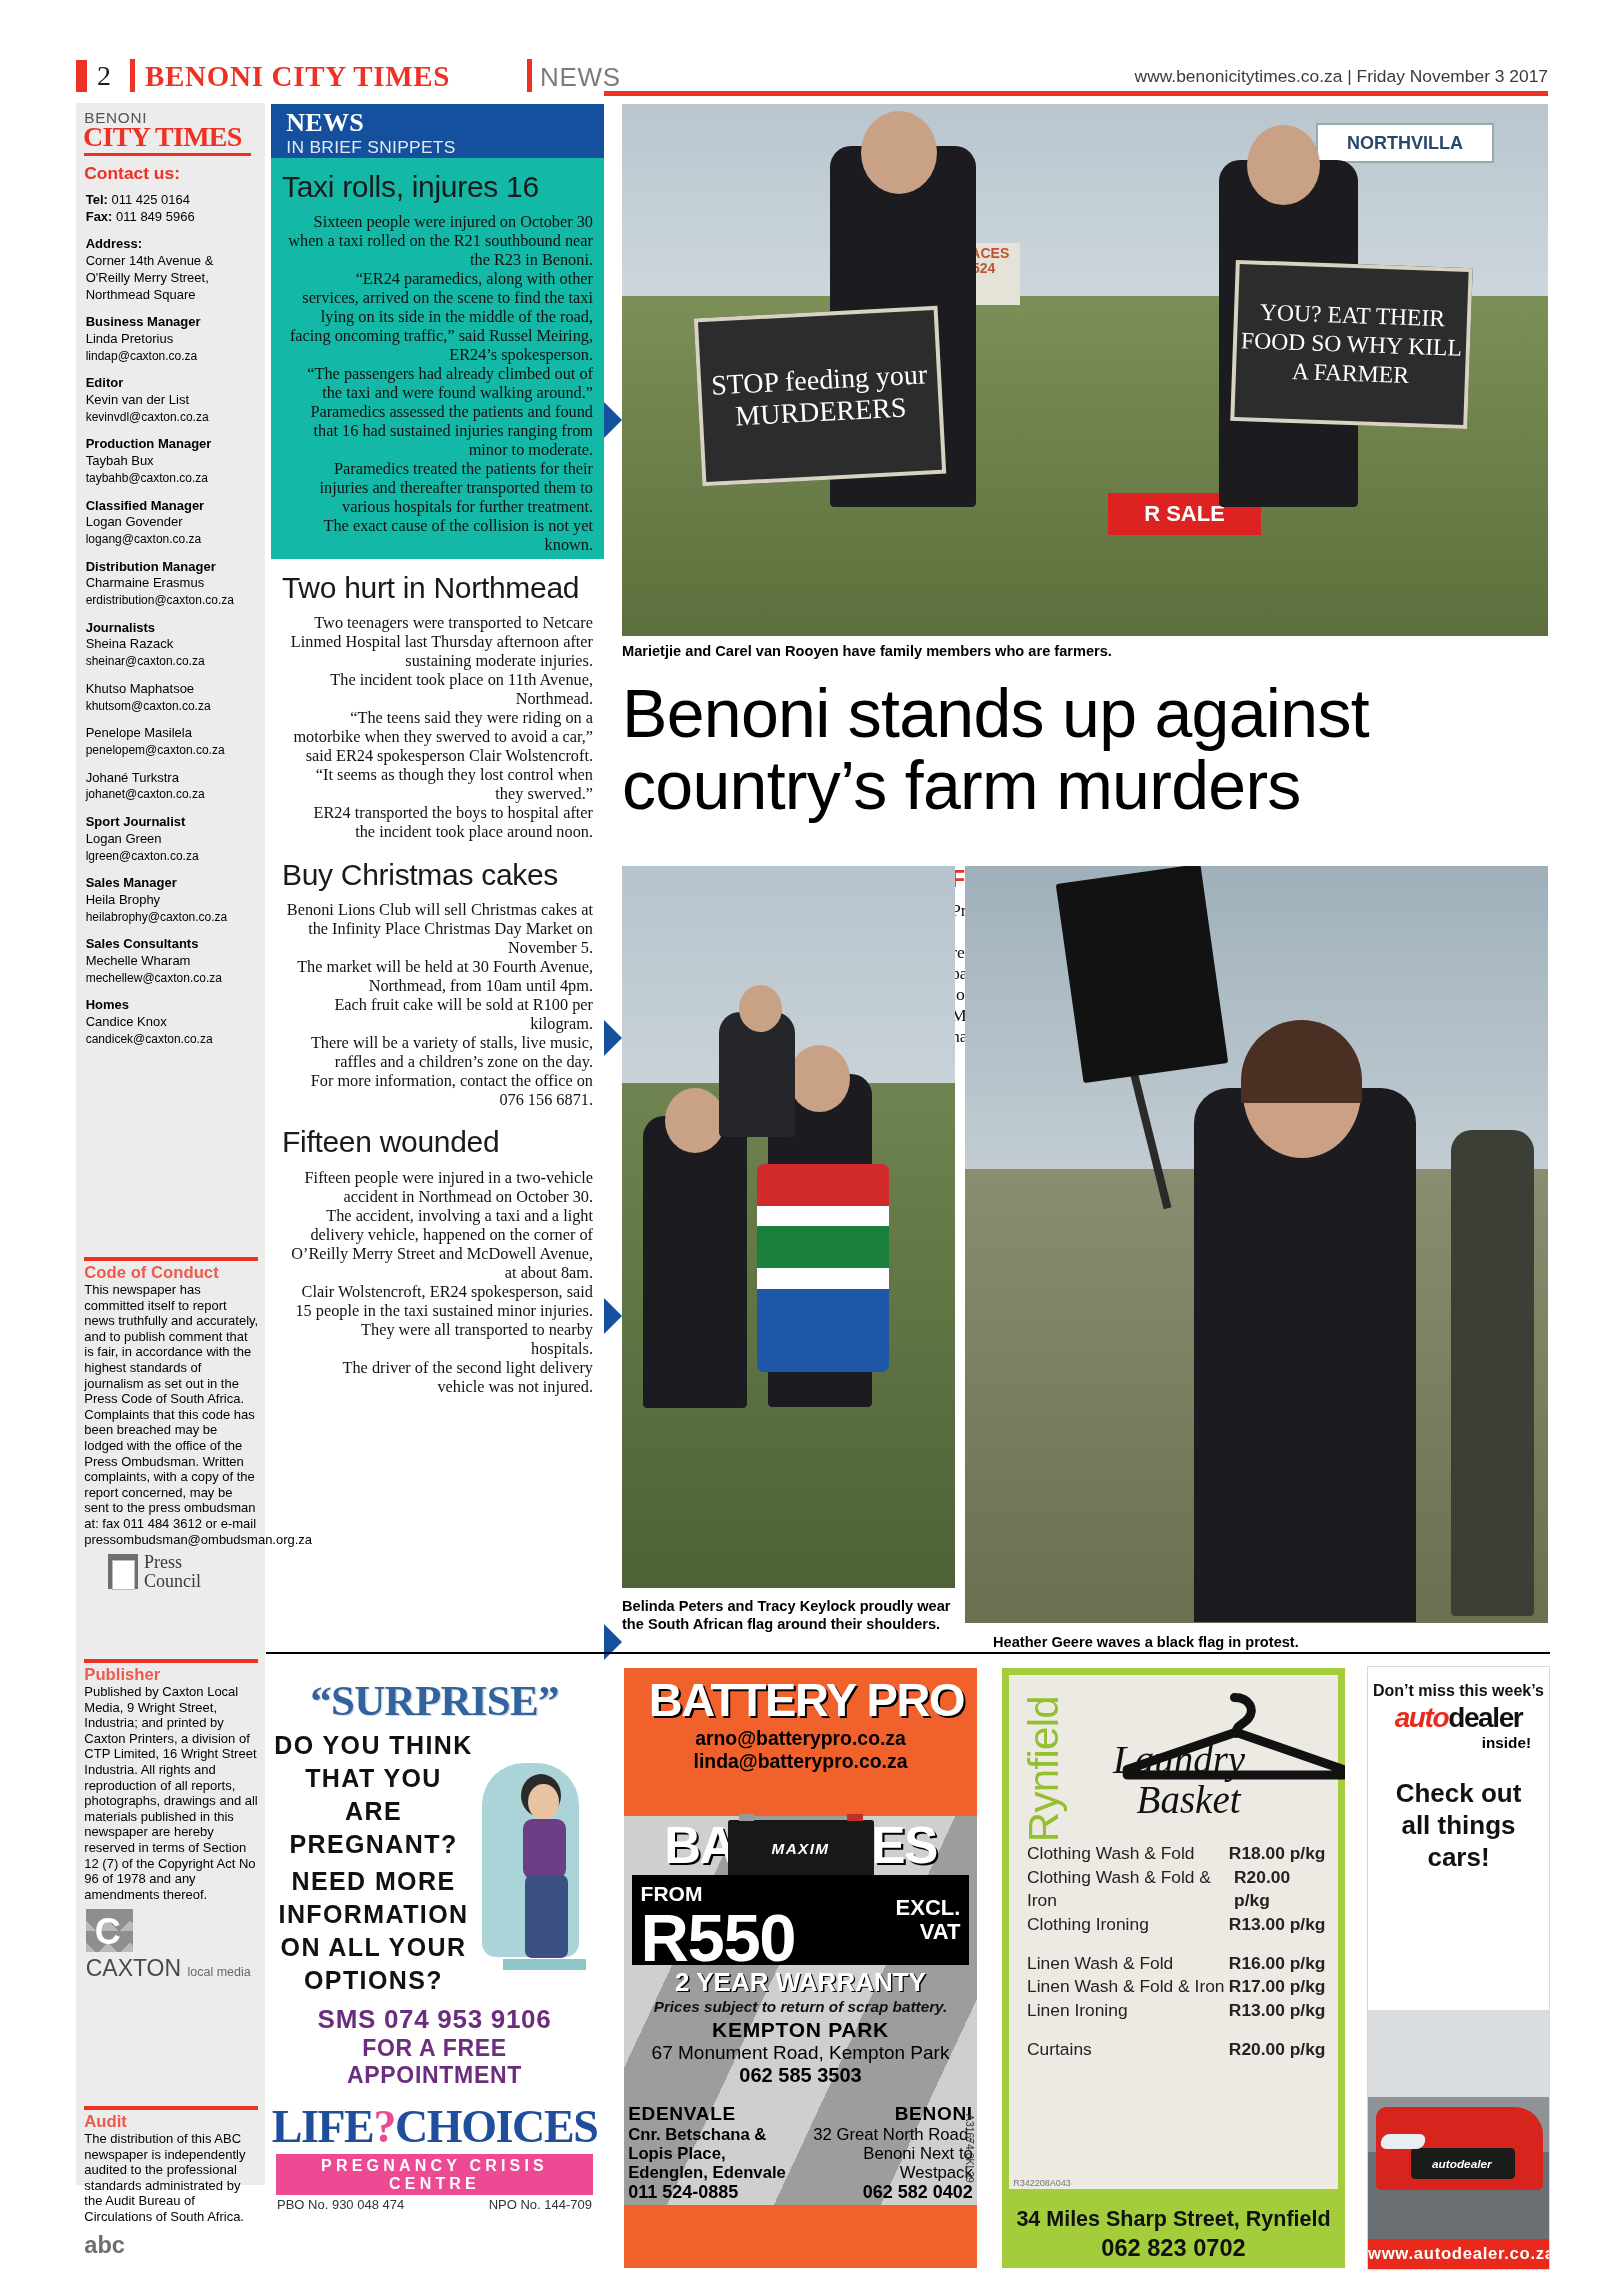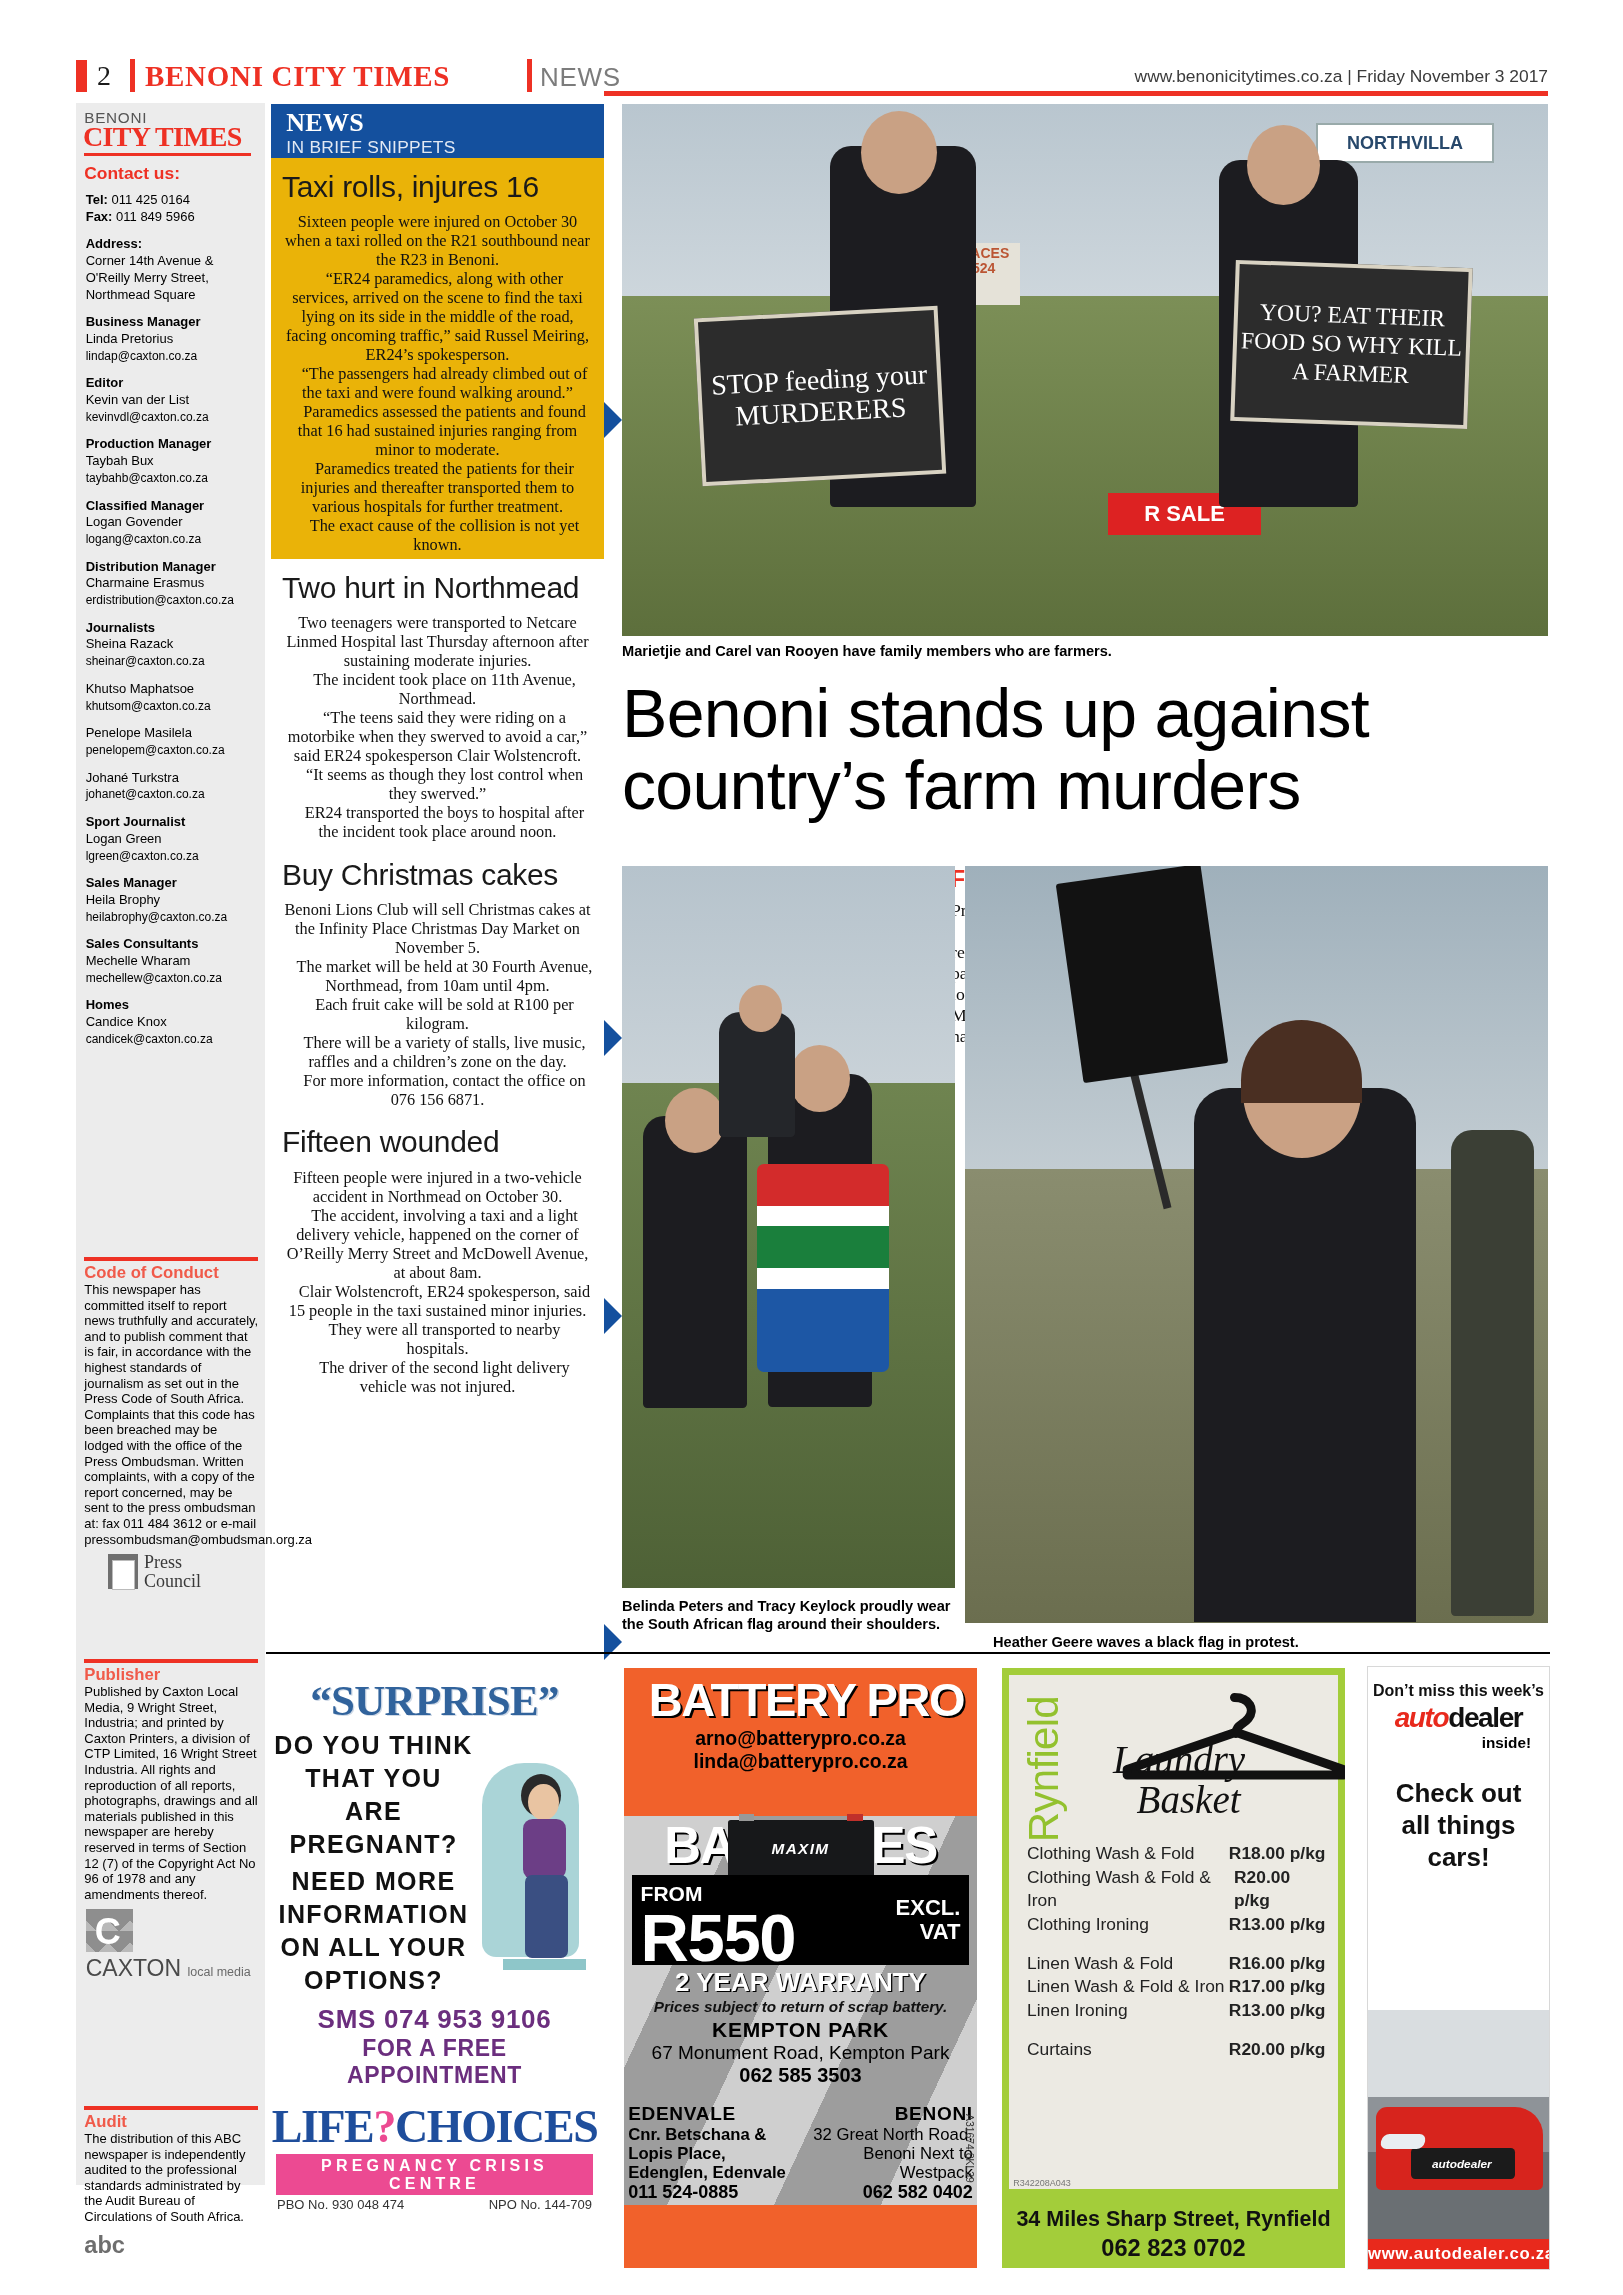--- a/index.html
+++ b/index.html
@@ -49,24 +49,24 @@
   .caxton-word span{font-size:12.5px;color:#6a6a6a;}
 
   .abc-logo{margin-top:7px;width:50px;height:28px;position:relative;}
   .abc-logo:before{content:"abc";position:absolute;left:0;top:0;font-size:23.6px;font-weight:bold;color:#6e6e6e;font-family:"Liberation Sans",sans-serif;}
 
   
   .nib{position:absolute;left:271px;top:104px;width:333px;}
   .nib-head{width:333px;height:54px;background:#14509e;position:relative;}
   .nib-head .t1{position:absolute;left:15.3px;top:4.2px;font-family:"Liberation Serif",serif;font-weight:bold;font-size:26px;color:#fff;letter-spacing:0.3px;}
   .nib-head .t2{position:absolute;left:15.3px;top:33px;font-size:17.4px;color:#e2e9f4;letter-spacing:0.3px;}
-  .nib-body{width:333px;background:#eab308;padding:0;}
+  .nib-body{width:333px;background:#14b8a6;padding:0;}
   .nib-story{padding:7px 11px 4.2px 11px;}
   .nib-h{font-size:30px;font-weight:400;color:#1a1a1a;line-height:35px;letter-spacing:-0.3px;margin:4.2px 0 8.3px 0;}
-  .nib-p{font-family:"Liberation Serif",serif;font-size:16.3px;line-height:19px;color:#111;text-align:center;}
+  .nib-p{font-family:"Liberation Serif",serif;font-size:16.3px;line-height:19px;color:#111;text-align:right;}
   .nib-tri{position:absolute;width:0;height:0;border-top:18px solid transparent;border-bottom:18px solid transparent;border-left:18px solid #14509e;}
 
   .nib-white{background:#fff;}
 
   
   .photo1{position:absolute;left:622px;top:104px;width:926px;height:532px;overflow:hidden;background:#7d8f5e;}
   .cap1{position:absolute;left:622px;top:643px;width:926px;font-size:14.6px;font-weight:bold;color:#000;}
 
   
   .headline{position:absolute;left:622px;top:677px;width:930px;font-size:68px;line-height:72px;font-weight:400;color:#000;letter-spacing:-0.7px;font-stretch:condensed;}

